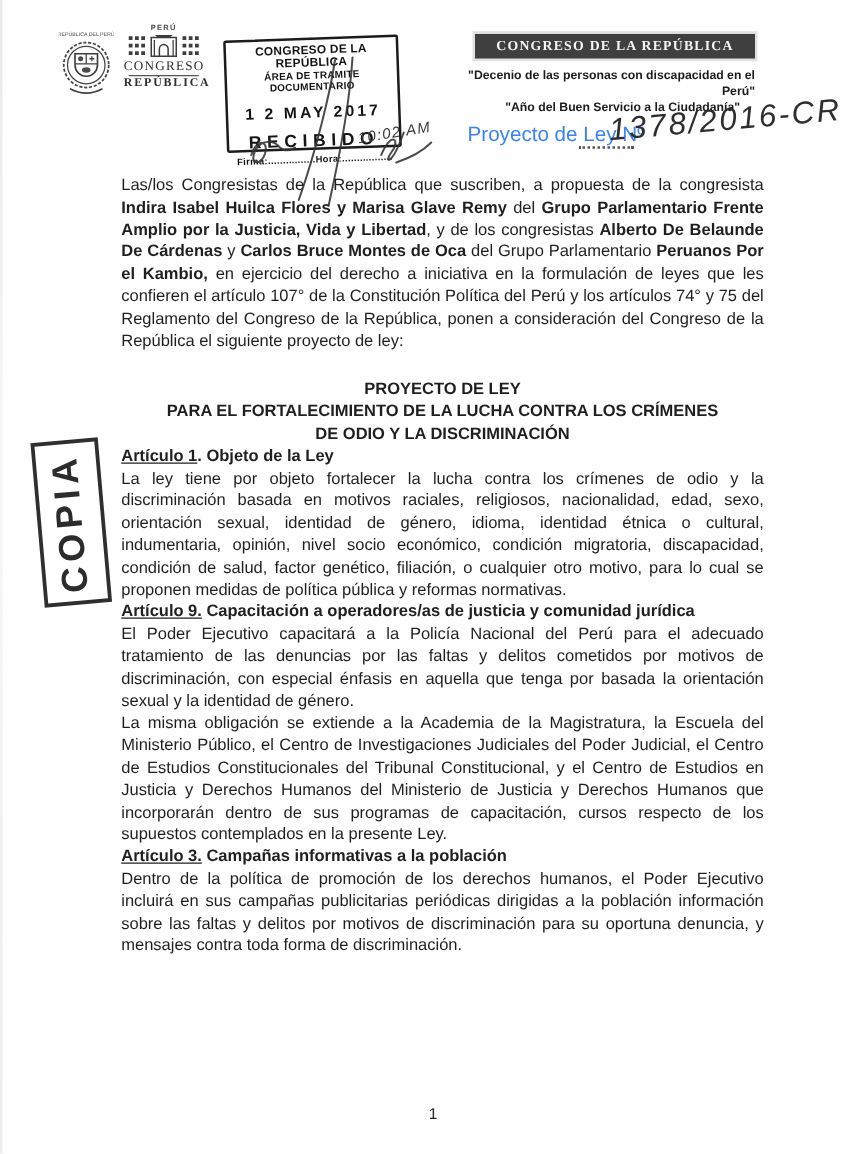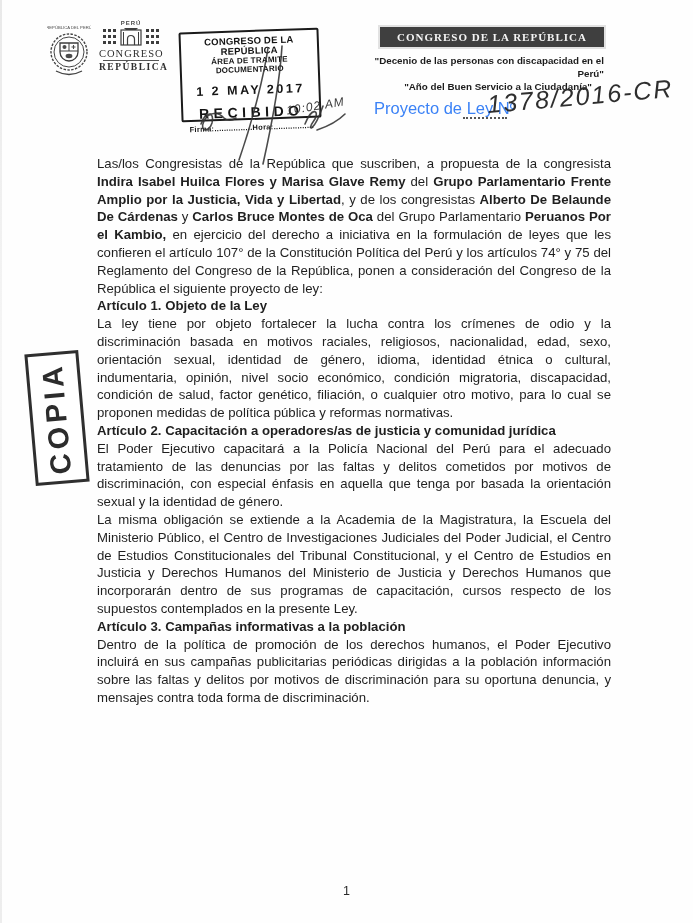--- a/index.html
+++ b/index.html
@@ -52,25 +52,25 @@
   .copia{
     position:absolute;left:30px;top:352px;width:48px;height:126px;border:3px solid #2f2f2f;
     transform:rotate(-5deg);display:flex;align-items:center;justify-content:center;background:rgba(255,255,255,.5);
   }
   .copia span{
     display:block;transform:rotate(-90deg);font-weight:bold;font-size:29px;letter-spacing:4px;
     color:#2c2c2c;white-space:nowrap;
   }
 
   
-  .content{position:absolute;left:97px;top:155px;width:514px;font-size:13.2px;line-height:17.8px;text-align:justify;}
+  .content{position:absolute;left:97px;top:139px;width:514px;font-size:13.2px;line-height:17.8px;text-align:justify;}
   .content p{margin:0;}
   .doc-title{margin-top:21px;text-align:center;font-weight:bold;}
   .article-heading{margin-top:19px;font-weight:bold;text-align:left;}
-  .heading-underline{}
+  .heading-underline{text-decoration:underline;}
   .article-para{margin-top:11px;}
   .page-number{position:absolute;left:0;top:884px;width:100%;text-align:center;font-size:12.5px;color:#2a2a2a;}
   .scan-edge{position:absolute;left:0;top:0;width:2px;height:100%;background:linear-gradient(180deg,#e9e9e9,#f6f6f6 40%,#ededed);}
 </style>
 </head>
 <body>
 
 <div class="page">
 
   <div class="scan-edge"></div>
@@ -156,28 +156,33 @@
   <div class="project-dots"></div>
   <div class="project-number">1378/2016-CR</div>
 
   <div class="copia">
     <span>COPIA</span>
   </div>
 
   <main class="content">
     <p class="intro"><span>Las/los Congresistas de la República que suscriben, a propuesta de la congresista </span><b>Indira Isabel Huilca Flores y Marisa Glave Remy</b><span> del </span><b>Grupo Parlamentario Frente Amplio por la Justicia, Vida y Libertad</b><span>, y de los congresistas </span><b>Alberto De Belaunde De Cárdenas</b><span> y </span><b>Carlos Bruce Montes de Oca</b><span> del Grupo Parlamentario </span><b>Peruanos Por el Kambio,</b><span> en ejercicio del derecho a iniciativa en la formulación de leyes que les confieren el artículo 107° de la Constitución Política del Perú y los artículos 74° y 75 del Reglamento del Congreso de la República, ponen a consideración del Congreso de la República el siguiente proyecto de ley:</span></p>
 
+    <div class="doc-title">
+      <div>PROYECTO DE LEY</div>
+      <div>PARA EL FORTALECIMIENTO DE LA LUCHA CONTRA LOS CRÍMENES</div>
+      <div>DE ODIO Y LA DISCRIMINACIÓN</div>
+    </div>
 
     <div class="article">
       <p class="article-heading"><span class="heading-underline">Artículo 1</span><span>. Objeto de la Ley</span></p>
       <p class="article-para">La ley tiene por objeto fortalecer la lucha contra los crímenes de odio y la discriminación basada en motivos raciales, religiosos, nacionalidad, edad, sexo, orientación sexual, identidad de género, idioma, identidad étnica o cultural, indumentaria, opinión, nivel socio económico, condición migratoria, discapacidad, condición de salud, factor genético, filiación, o cualquier otro motivo, para lo cual se proponen medidas de política pública y reformas normativas.</p>
     </div>
 
     <div class="article">
-      <p class="article-heading"><span class="heading-underline">Artículo 2.</span><span> Capacitación a operadores/as de justicia y comunidad jurídica</span></p>
+      <p class="article-heading"><span class="heading-underline">Artículo 9.</span><span> Capacitación a operadores/as de justicia y comunidad jurídica</span></p>
       <p class="article-para">El Poder Ejecutivo capacitará a la Policía Nacional del Perú para el adecuado tratamiento de las denuncias por las faltas y delitos cometidos por motivos de discriminación, con especial énfasis en aquella que tenga por basada la orientación sexual y la identidad de género.</p>
       <p class="article-para">La misma obligación se extiende a la Academia de la Magistratura, la Escuela del Ministerio Público, el Centro de Investigaciones Judiciales del Poder Judicial, el Centro de Estudios Constitucionales del Tribunal Constitucional, y el Centro de Estudios en Justicia y Derechos Humanos del Ministerio de Justicia y Derechos Humanos que incorporarán dentro de sus programas de capacitación, cursos respecto de los supuestos contemplados en la presente Ley.</p>
     </div>
 
     <div class="article">
       <p class="article-heading"><span class="heading-underline">Artículo 3.</span><span> Campañas informativas a la población</span></p>
       <p class="article-para">Dentro de la política de promoción de los derechos humanos, el Poder Ejecutivo incluirá en sus campañas publicitarias periódicas dirigidas a la población información sobre las faltas y delitos por motivos de discriminación para su oportuna denuncia, y mensajes contra toda forma de discriminación.</p>
     </div>
   </main>
 

